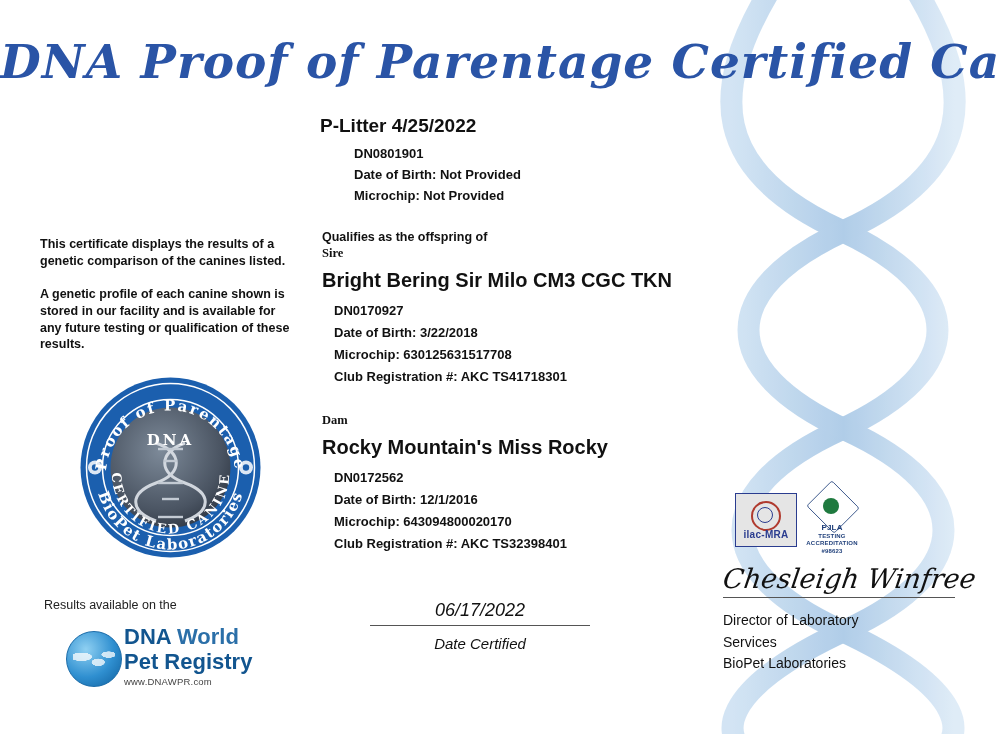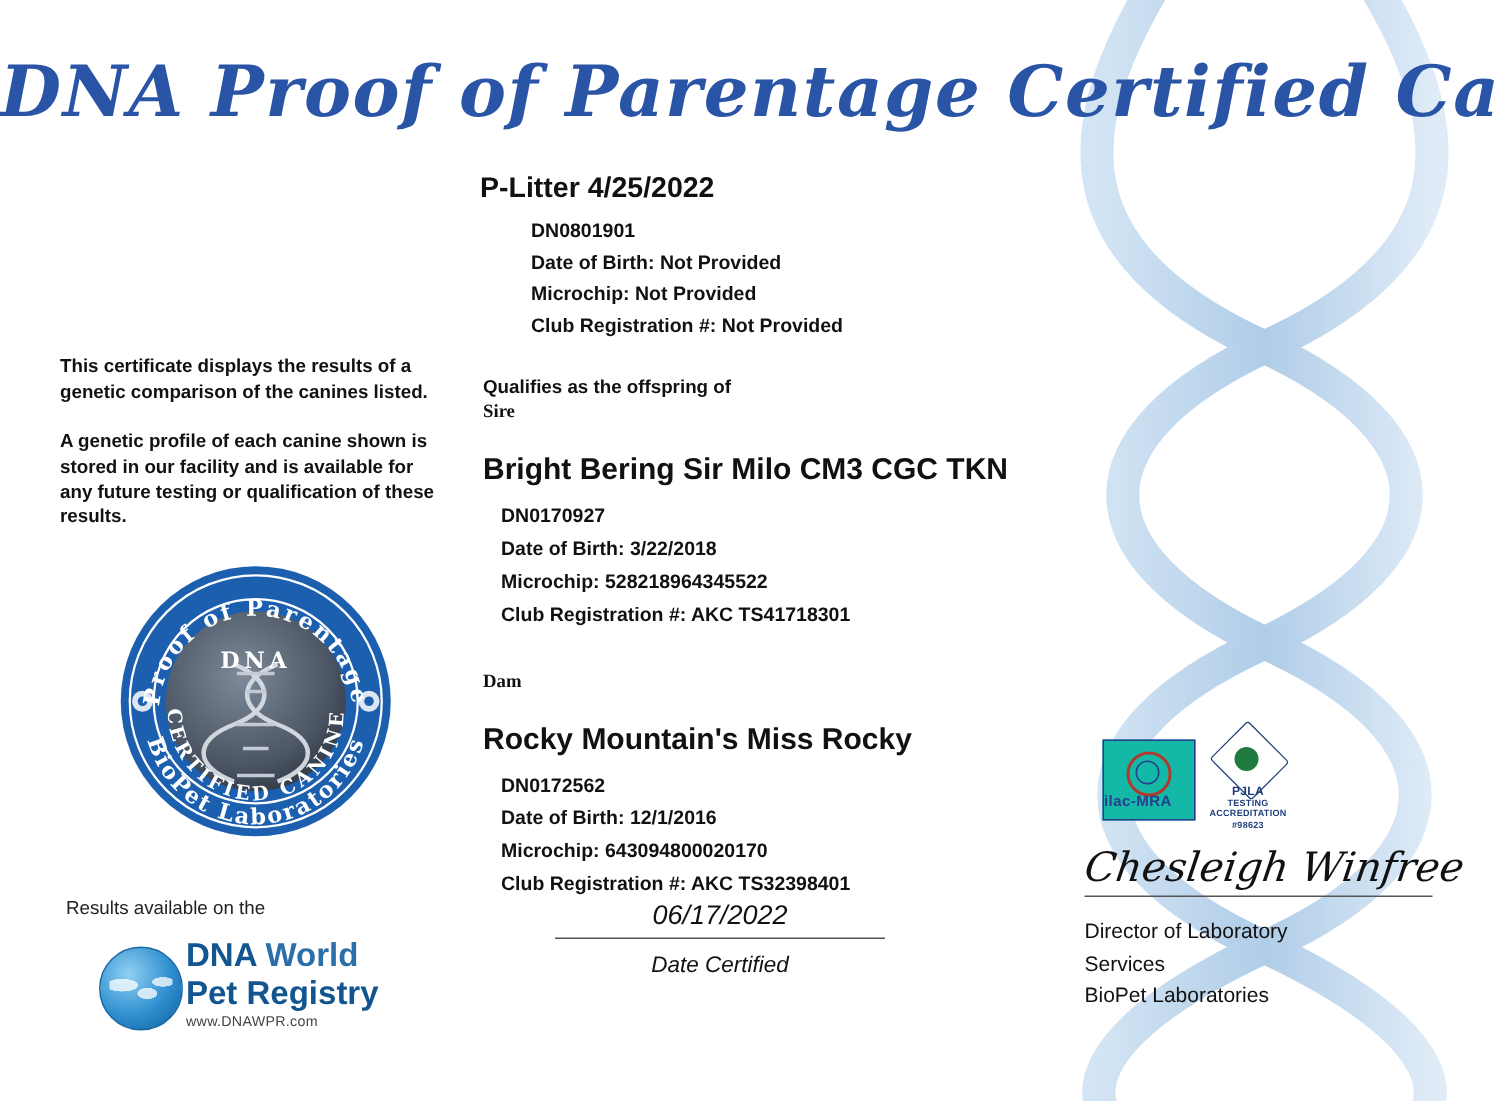--- a/index.html
+++ b/index.html
@@ -176,21 +176,21 @@
   }
   .role {
     margin-top: 2px;
     margin-left: 2px;
     font-size: 12.5px;
     font-weight: bold;
     color: #111;
     font-family: Liberation Serif, serif;
   }
   .dog-name {
-    margin-top: 20px;
+    margin-top: 8px;
     margin-left: 2px;
     font-size: 20px;
     font-weight: bold;
     color: #111;
   }
   .dog-details {
     margin-top: 8px;
     margin-left: 14px;
   }
   .dog-details .line {
@@ -236,21 +236,22 @@
     width: 130px;
     height: 70px;
   }
   .ilac {
     position: absolute;
     left: 0;
     top: 8px;
     width: 60px;
     height: 52px;
     border: 1px solid #2a3c8f;
-    background: #14b8a6;
+    background: #e5e5e5;
+    text-align: center;
   }
   .ilac-ring {
     position: absolute;
     left: 50%;
     top: 7px;
     transform: translateX(-50%);
     width: 26px;
     height: 26px;
     border-radius: 50%;
     border: 2px solid #b03a2e;
@@ -453,30 +454,29 @@
     </div>
   </div>
 
   <div class="center-col">
 
     <div class="litter-title">P-Litter 4/25/2022</div>
     <div class="sub-block">
       <div class="line id-line">DN0801901</div>
       <div class="line">Date of Birth: Not Provided</div>
       <div class="line">Microchip: Not Provided</div>
-      <div class="line">Club Registration #: Not Provided</div>
     </div>
 
     <div class="qualifies">Qualifies as the offspring of</div>
     <div class="role">Sire</div>
     <div class="dog-name">Bright Bering Sir Milo CM3 CGC TKN</div>
     <div class="dog-details">
       <div class="line id-line">DN0170927</div>
       <div class="line">Date of Birth: 3/22/2018</div>
-      <div class="line">Microchip: 528218964345522</div>
+      <div class="line">Microchip: 630125631517708</div>
       <div class="line">Club Registration #: AKC TS41718301</div>
     </div>
 
     <div class="role role-dam">Dam</div>
     <div class="dog-name">Rocky Mountain's Miss Rocky</div>
     <div class="dog-details">
       <div class="line id-line">DN0172562</div>
       <div class="line">Date of Birth: 12/1/2016</div>
       <div class="line">Microchip: 643094800020170</div>
       <div class="line">Club Registration #: AKC TS32398401</div>

